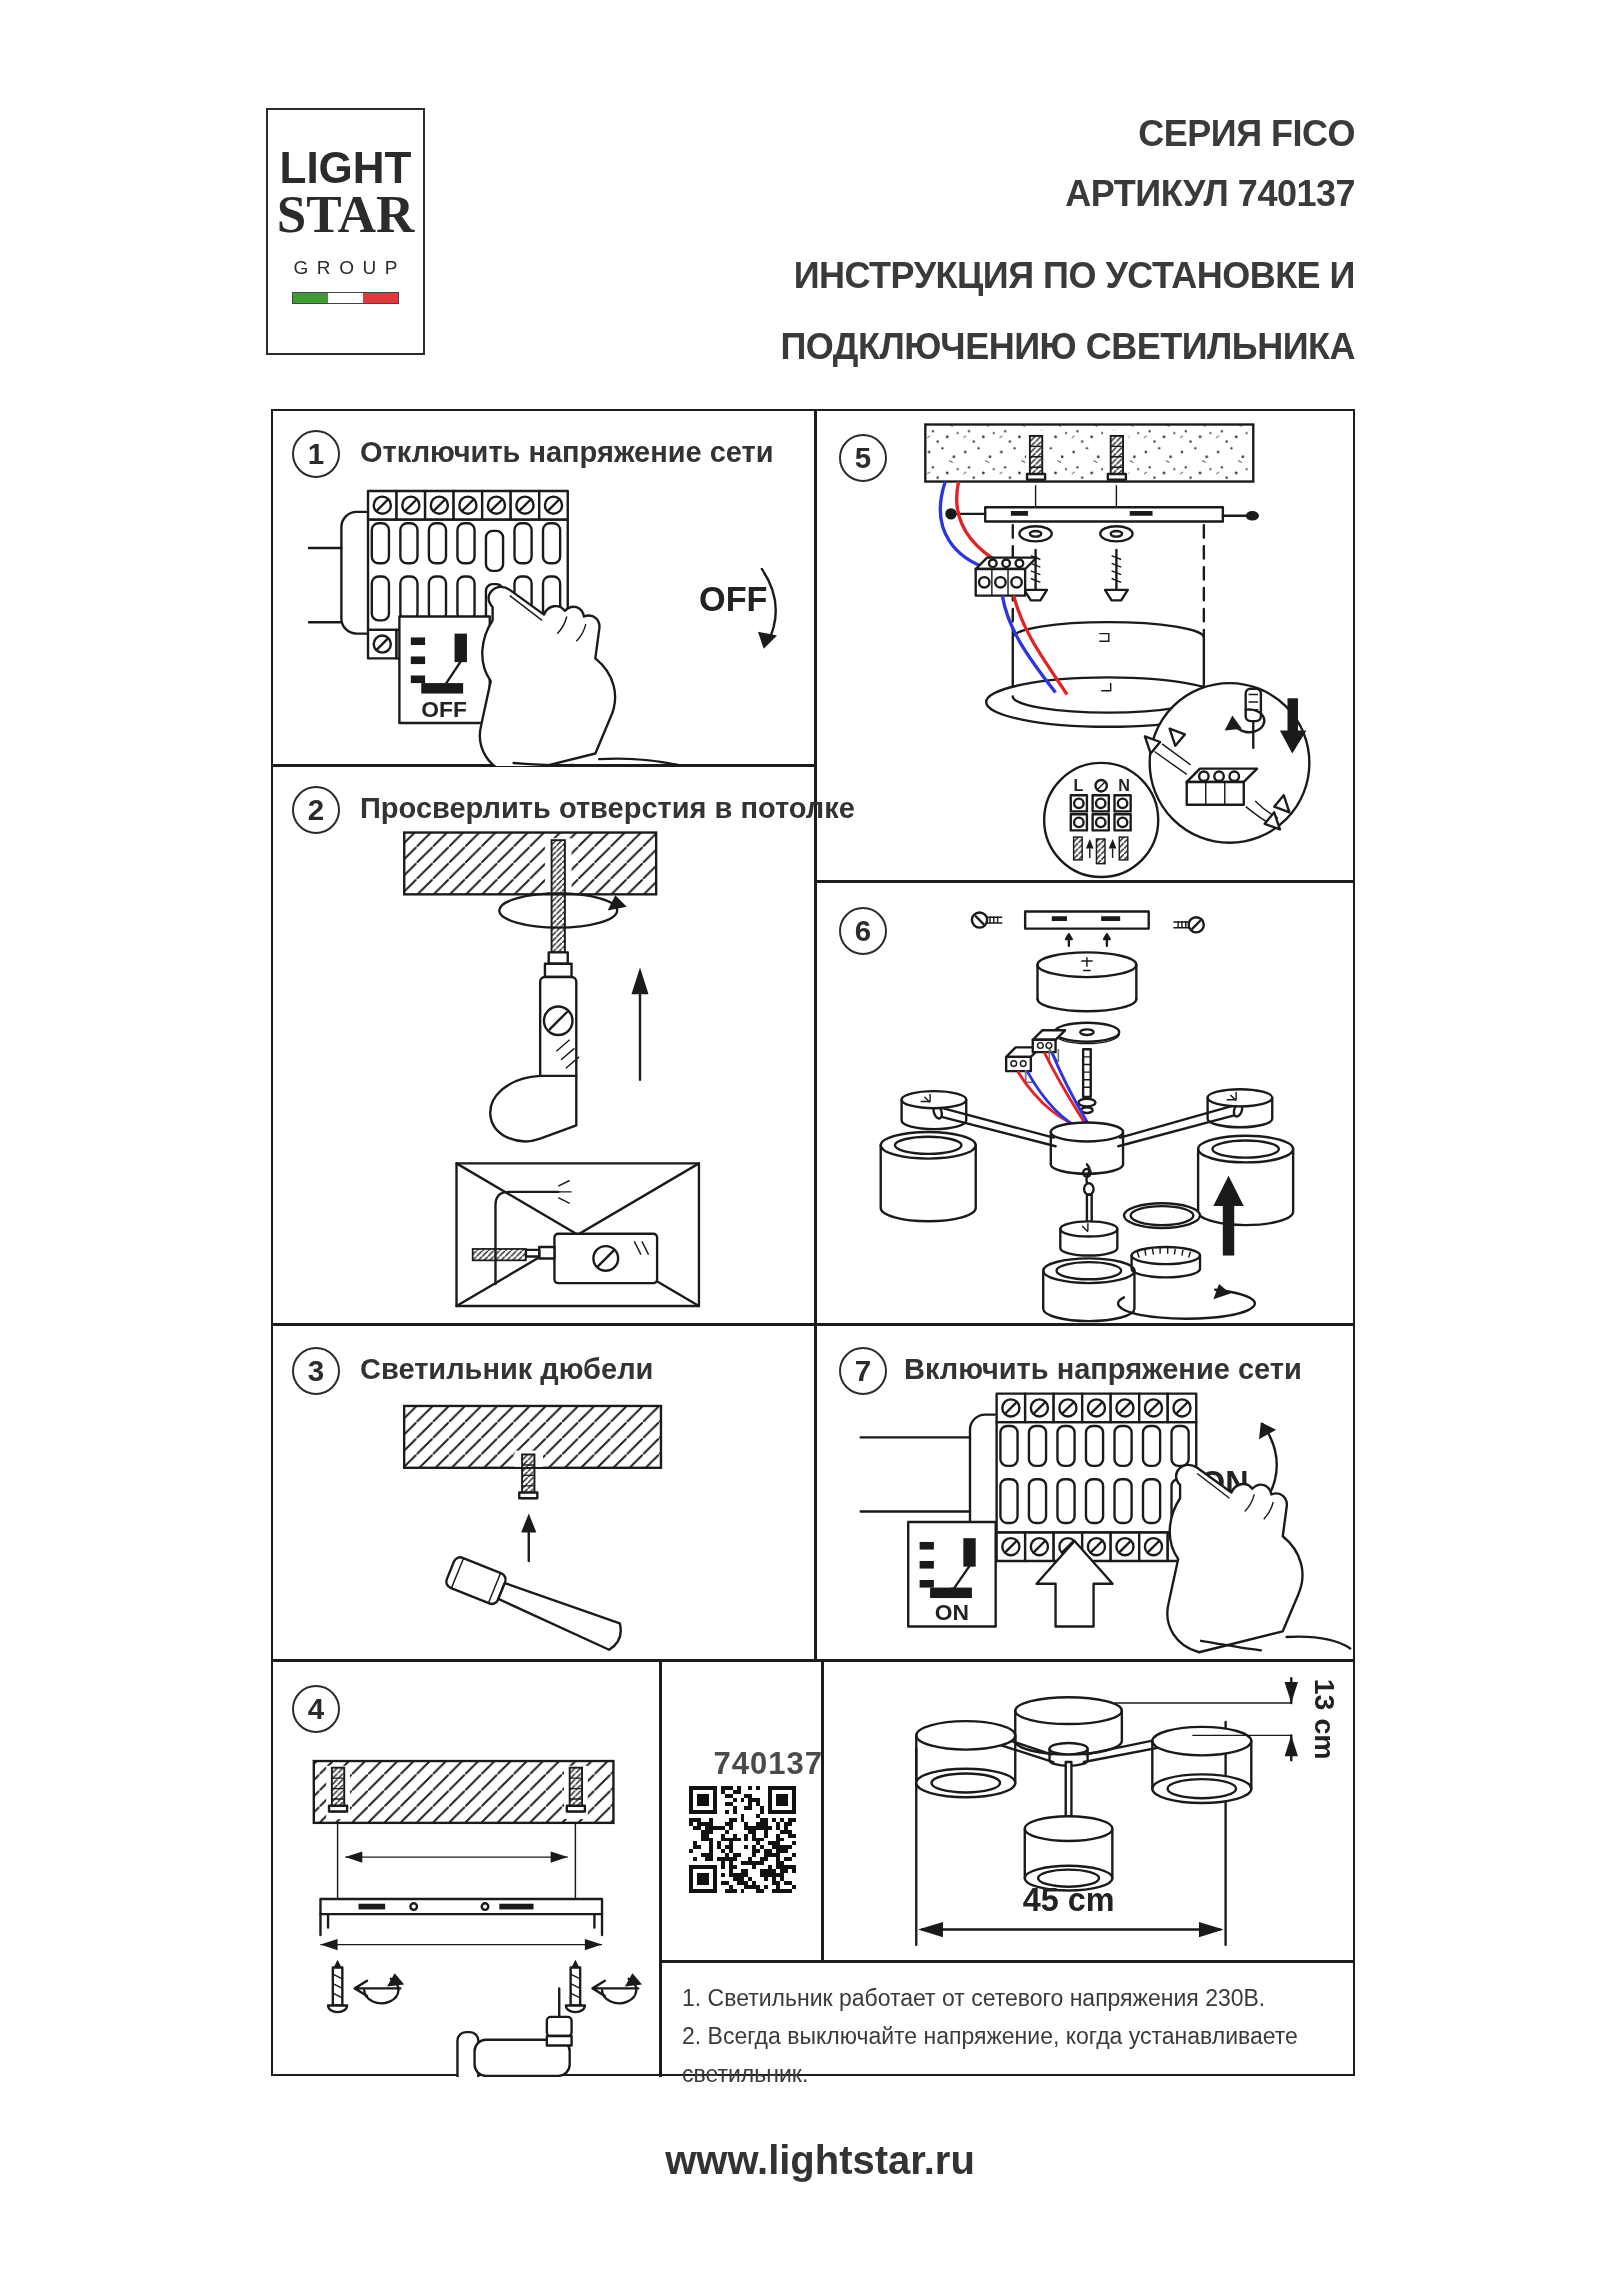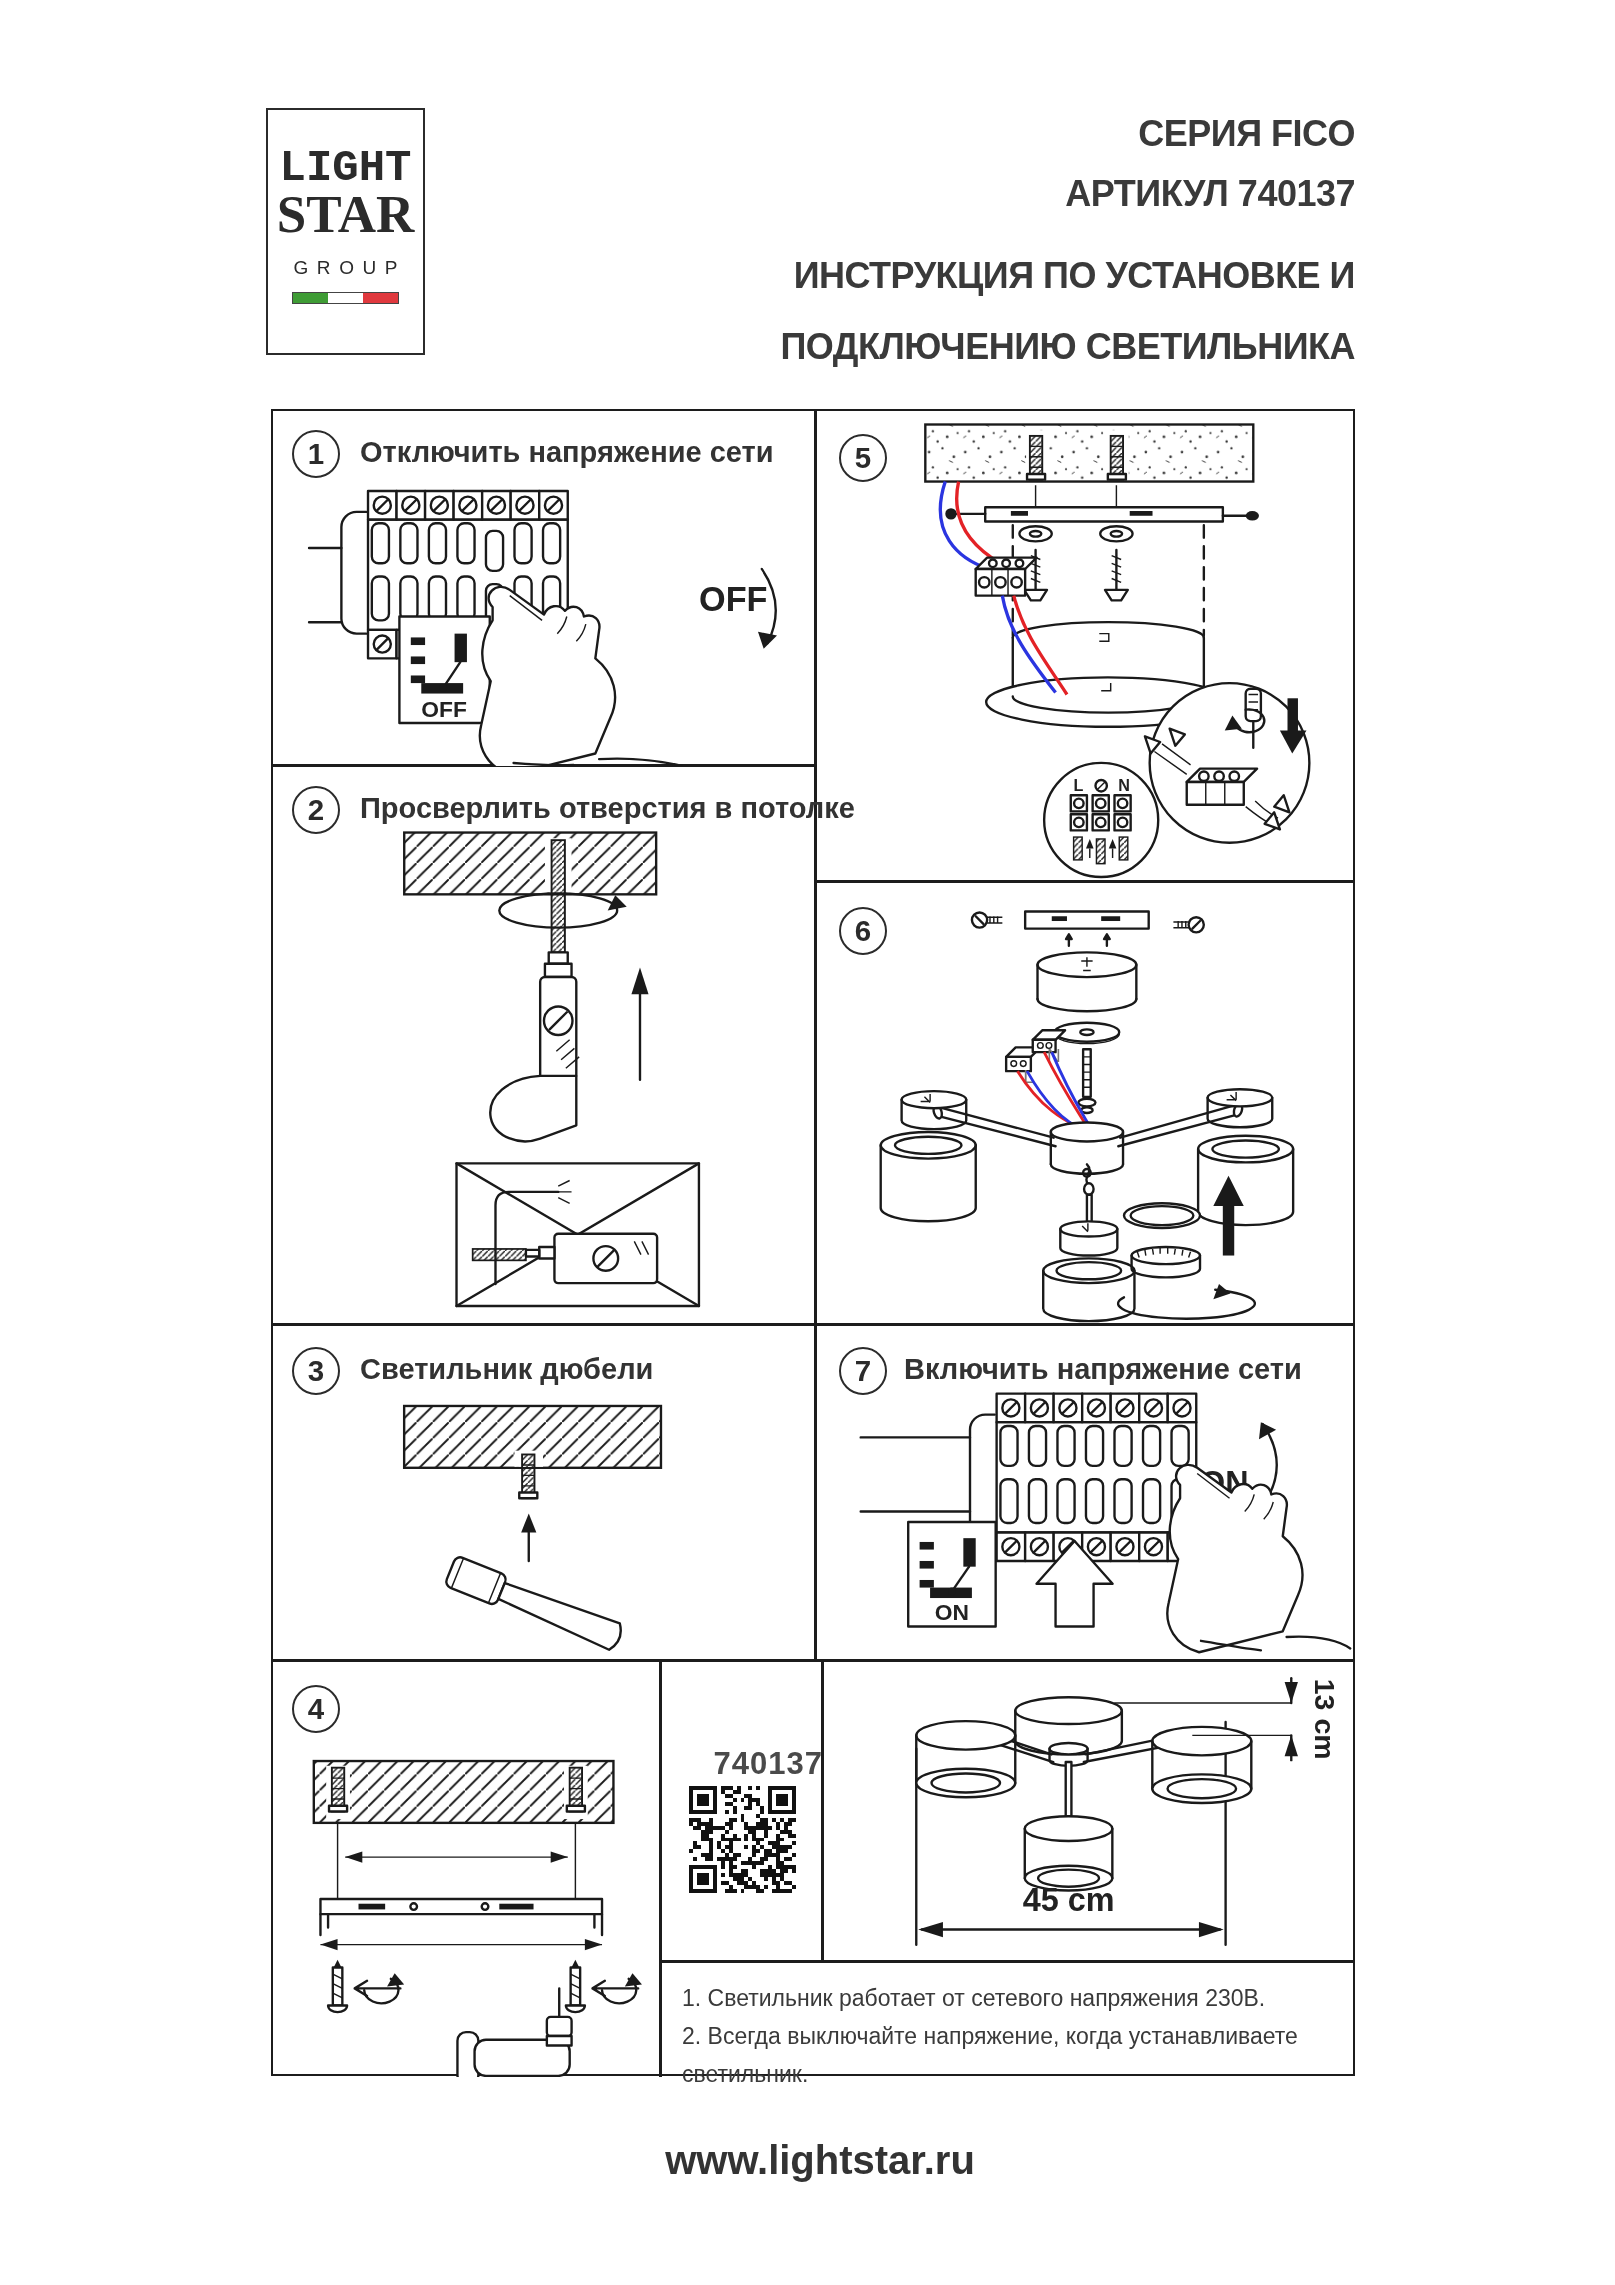--- a/index.html
+++ b/index.html
@@ -6,21 +6,21 @@
   .page{position:relative;width:1616px;height:2286px;background:#ffffff;margin:0 auto;
         font-family:"Liberation Sans",sans-serif;color:#3a3a3a;overflow:hidden;}
   .abs{position:absolute;}
   .bline{position:absolute;background:#1c1c1c;}
   
   .hdr{position:absolute;right:261px;text-align:right;font-weight:bold;color:#3a3a3a;
        font-size:36px;line-height:53px;white-space:nowrap;letter-spacing:-0.5px;}
   
   .logo{position:absolute;left:266px;top:108px;width:159px;height:247px;border:2.9px solid #2b2b2b;
         box-sizing:border-box;text-align:center;color:#2b2b2b;}
-  .logo .l1{font-family:Liberation Mono, monospace;font-weight:bold;font-size:44px;line-height:44px;margin-top:36px;letter-spacing:0px;}
+  .logo .l1{font-family:Liberation Sans, sans-serif;font-weight:bold;font-size:44px;line-height:44px;margin-top:36px;letter-spacing:0px;}
   .logo .l2{font-family:"Liberation Serif",serif;font-weight:bold;font-size:53px;line-height:49px;letter-spacing:0px;}
   .logo .l3{font-size:19px;letter-spacing:8.6px;margin-top:18px;padding-left:8.6px;}
   .flag{width:107px;height:11.4px;margin:13.3px auto 0;display:flex;border:1px solid #444;box-sizing:border-box;}
   .flag span{flex:1;}
   .fg{background:#3f9c35;} .fw{background:#fff;} .fr{background:#e0393e;}
   
   .numc{position:absolute;width:44px;height:44px;border:2.9px solid #2b2b2b;border-radius:50%;
         display:flex;align-items:center;justify-content:center;font-size:29.5px;font-weight:bold;color:#2b2b2b;background:#fff;}
   .stitle{position:absolute;font-weight:bold;font-size:29px;color:#333;white-space:nowrap;height:49px;line-height:49px;}
   

